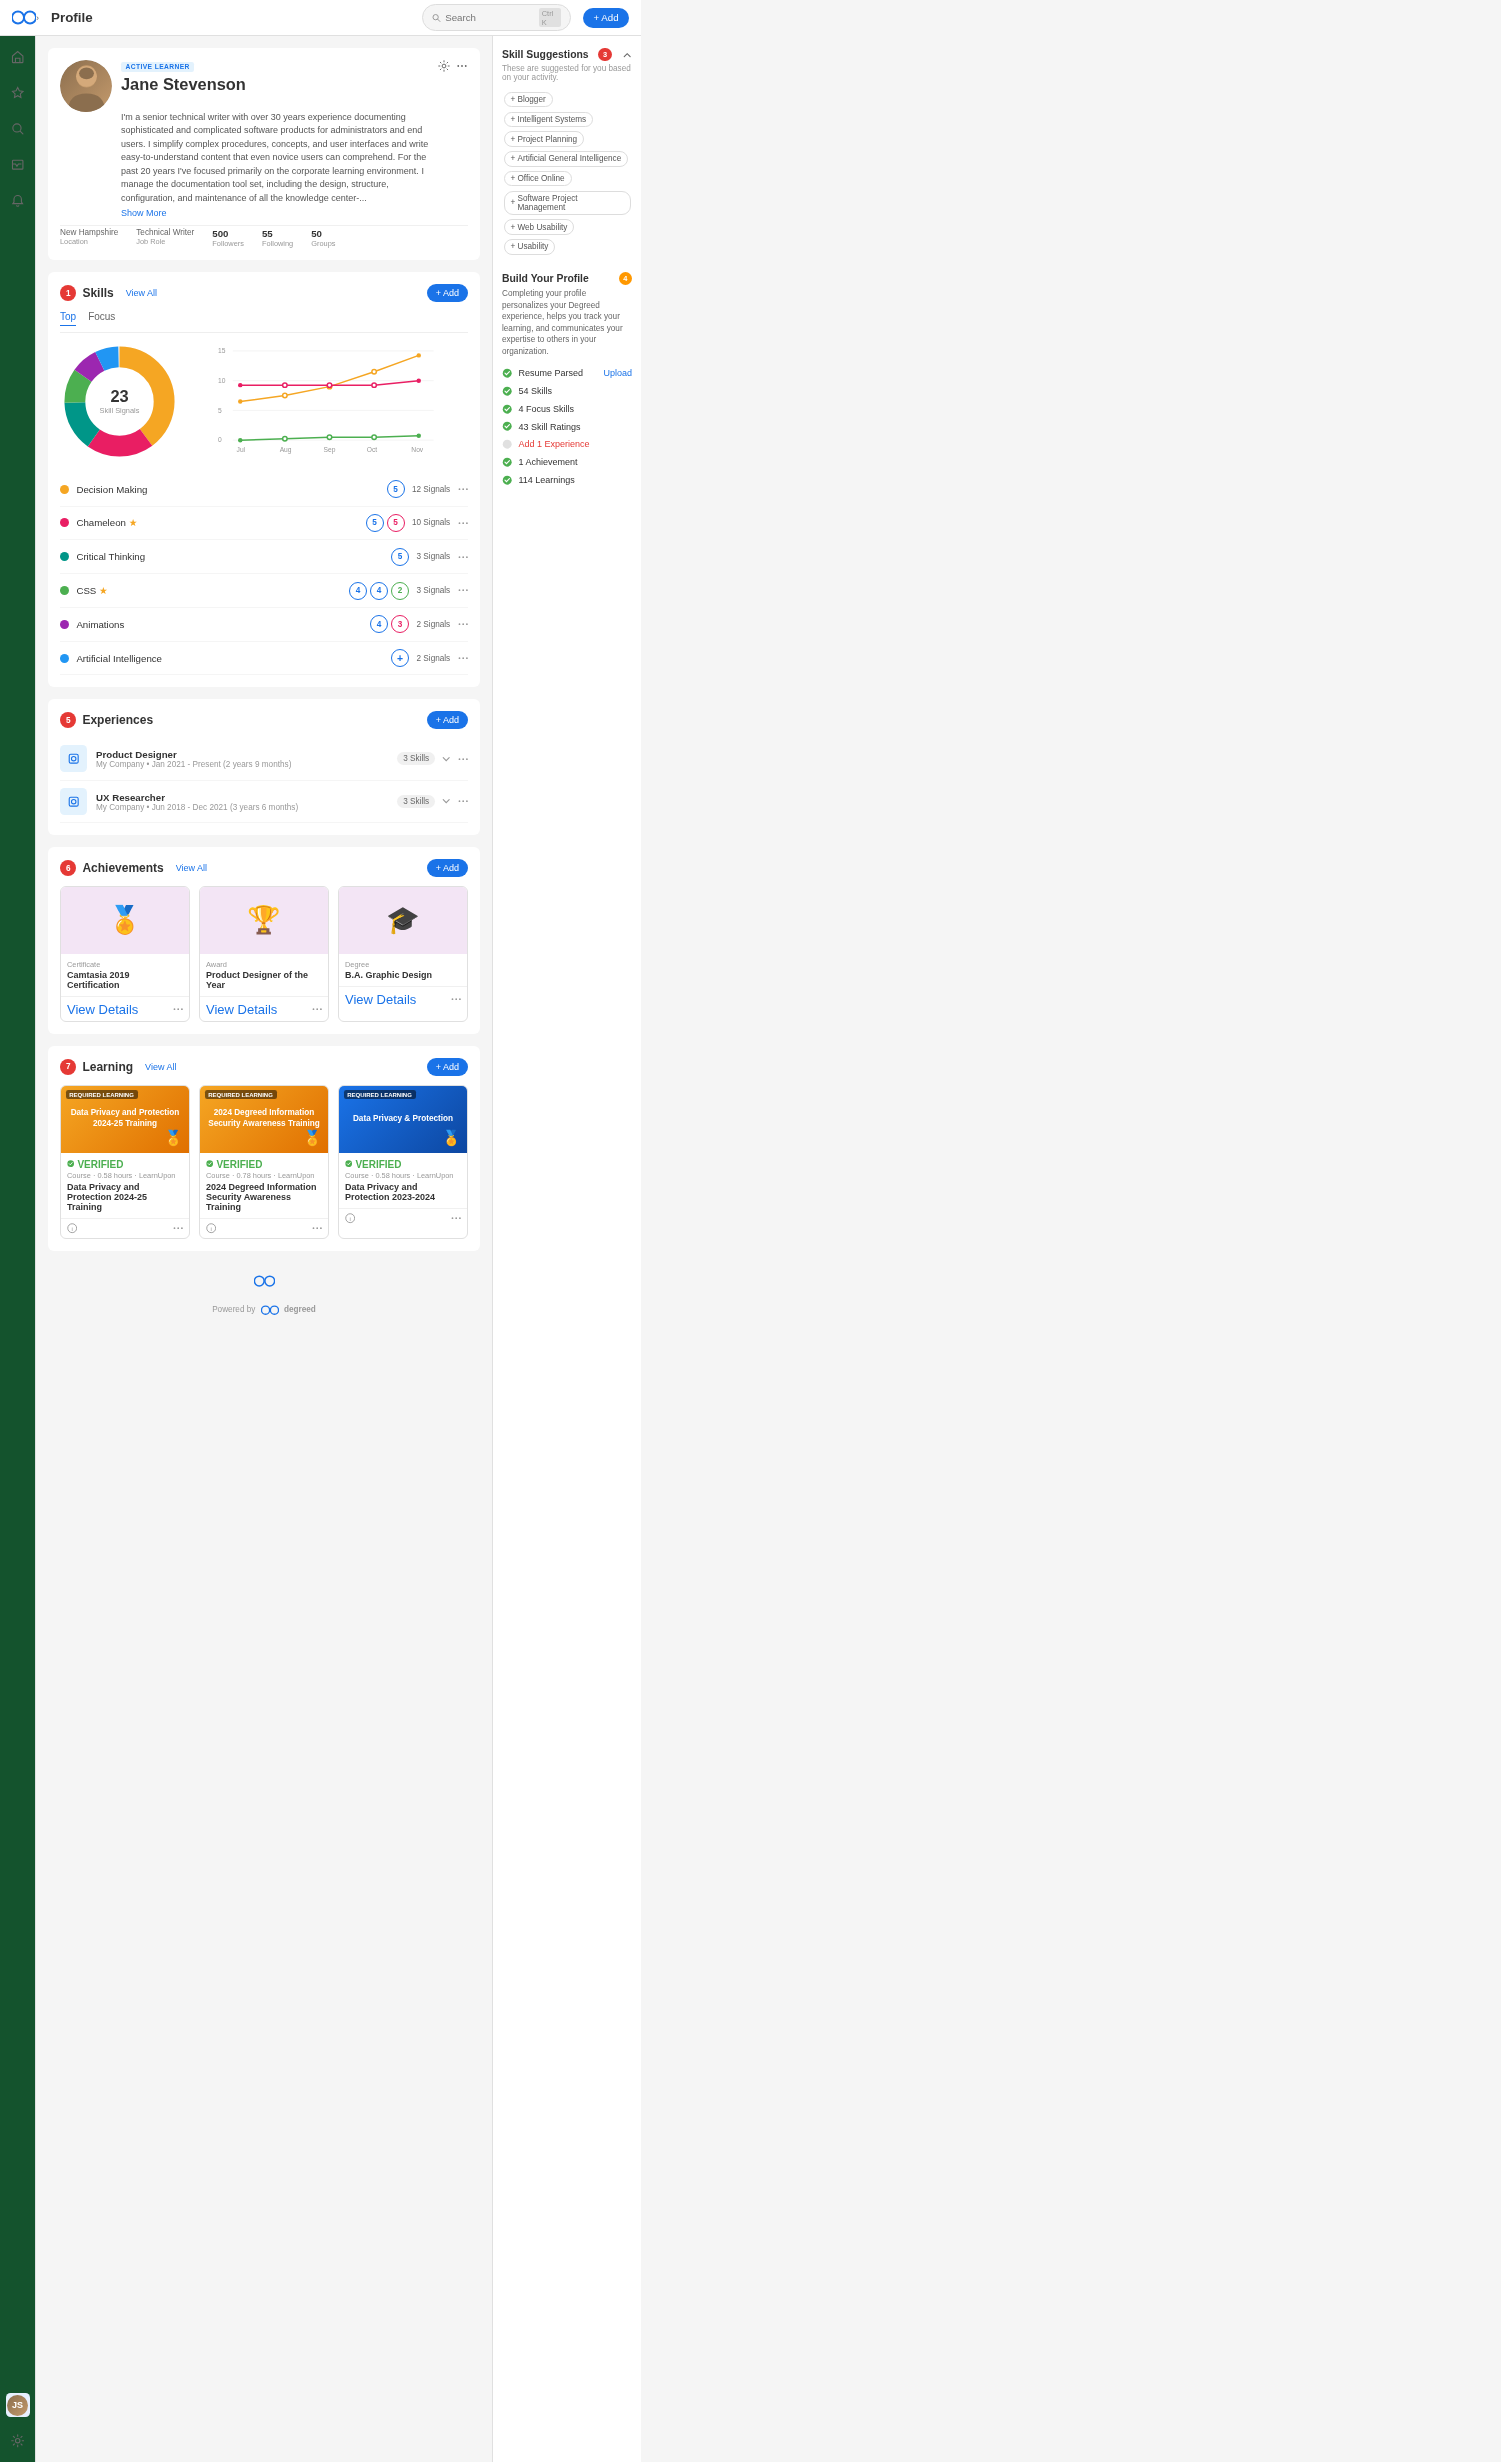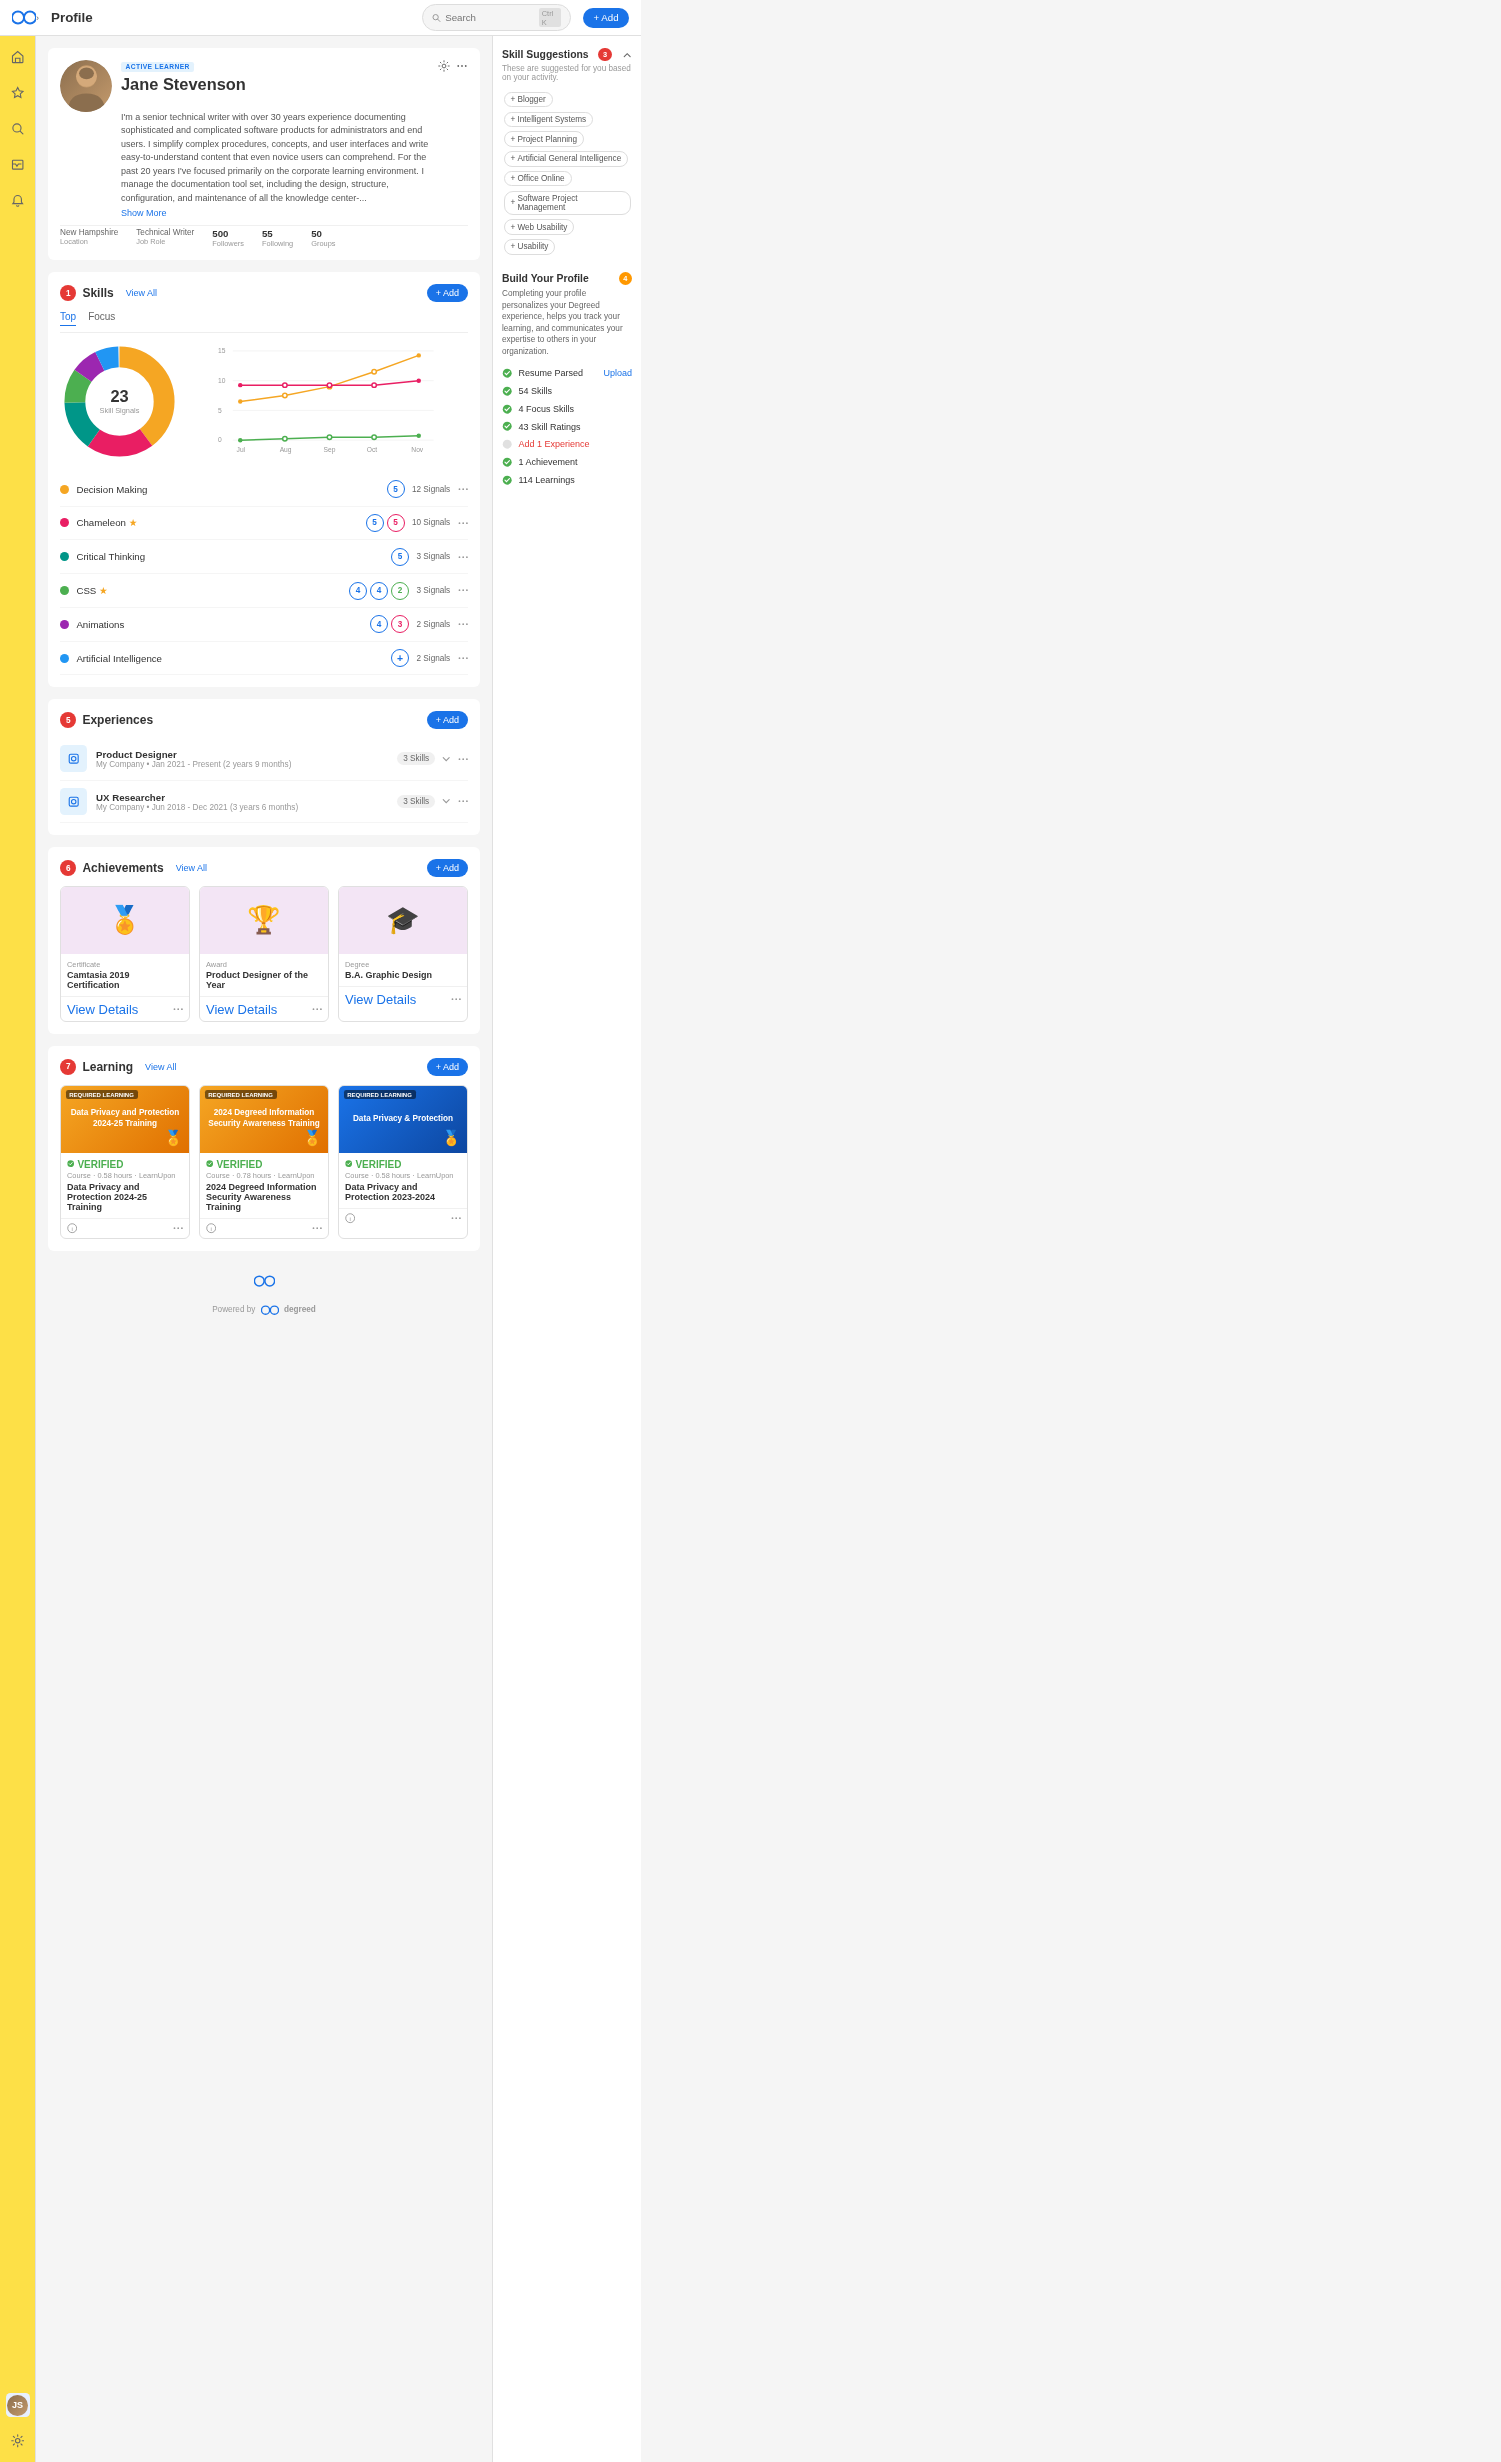--- a/index.html
+++ b/index.html
@@ -9,21 +9,21 @@
     .top-nav { background: white; display: flex; align-items: center; padding: 0 12px; height: 36px; border-bottom: 0.7px solid #e0e0e0; position: sticky; top: 0; z-index: 100; }
     .nav-arrow { color: #666; margin-right: 12px; font-size: 9px; cursor: pointer; }
     .nav-title { font-size: 13.4px; font-weight: 600; flex: 1; }
     .search-bar { display: flex; align-items: center; background: #f5f5f5; border: 0.7px solid #ddd; border-radius: 15px; padding: 3px 9px; gap: 4.5px; width: 149px; }
     .search-bar input { border: none; background: transparent; outline: none; font-size: 9.7px; width: 89px; }
     .search-shortcut { font-size: 7.4px; color: #999; background: #e0e0e0; padding: 0.7px 3px; border-radius: 2.2px; }
     .nav-add-btn { background: #1a73e8; color: white; border: none; border-radius: 12px; padding: 4.5px 10.4px; cursor: pointer; font-size: 9.7px; margin-left: 12px; }
 
     
     .layout { display: flex; }
-    .left-sidebar { width: 36px; background: #fde047; border-right: 0.7px solid #e0e0e0; min-height: calc(100vh - 36px); display: flex; flex-direction: column; align-items: center; padding: 9px 0; gap: 12px; }
+    .left-sidebar { width: 36px; background: #14532d; border-right: 0.7px solid #e0e0e0; min-height: calc(100vh - 36px); display: flex; flex-direction: column; align-items: center; padding: 9px 0; gap: 12px; }
     .sidebar-icon { width: 24px; height: 24px; display: flex; align-items: center; justify-content: center; border-radius: 4.5px; cursor: pointer; color: #666; font-size: 12px; }
     .sidebar-icon.active { background: #e8f0fe; color: #1a73e8; }
 
     
     .main-content { flex: 1; display: flex; gap: 0; }
     .center-panel { flex: 1; padding: 12px; max-width: 484px; }
     .right-panel { width: 149px; padding: 12px 9px; background: white; border-left: 0.7px solid #e0e0e0; }
 
     
     .profile-header { background: white; border-radius: 6px; padding: 12px; margin-bottom: 12px; }

